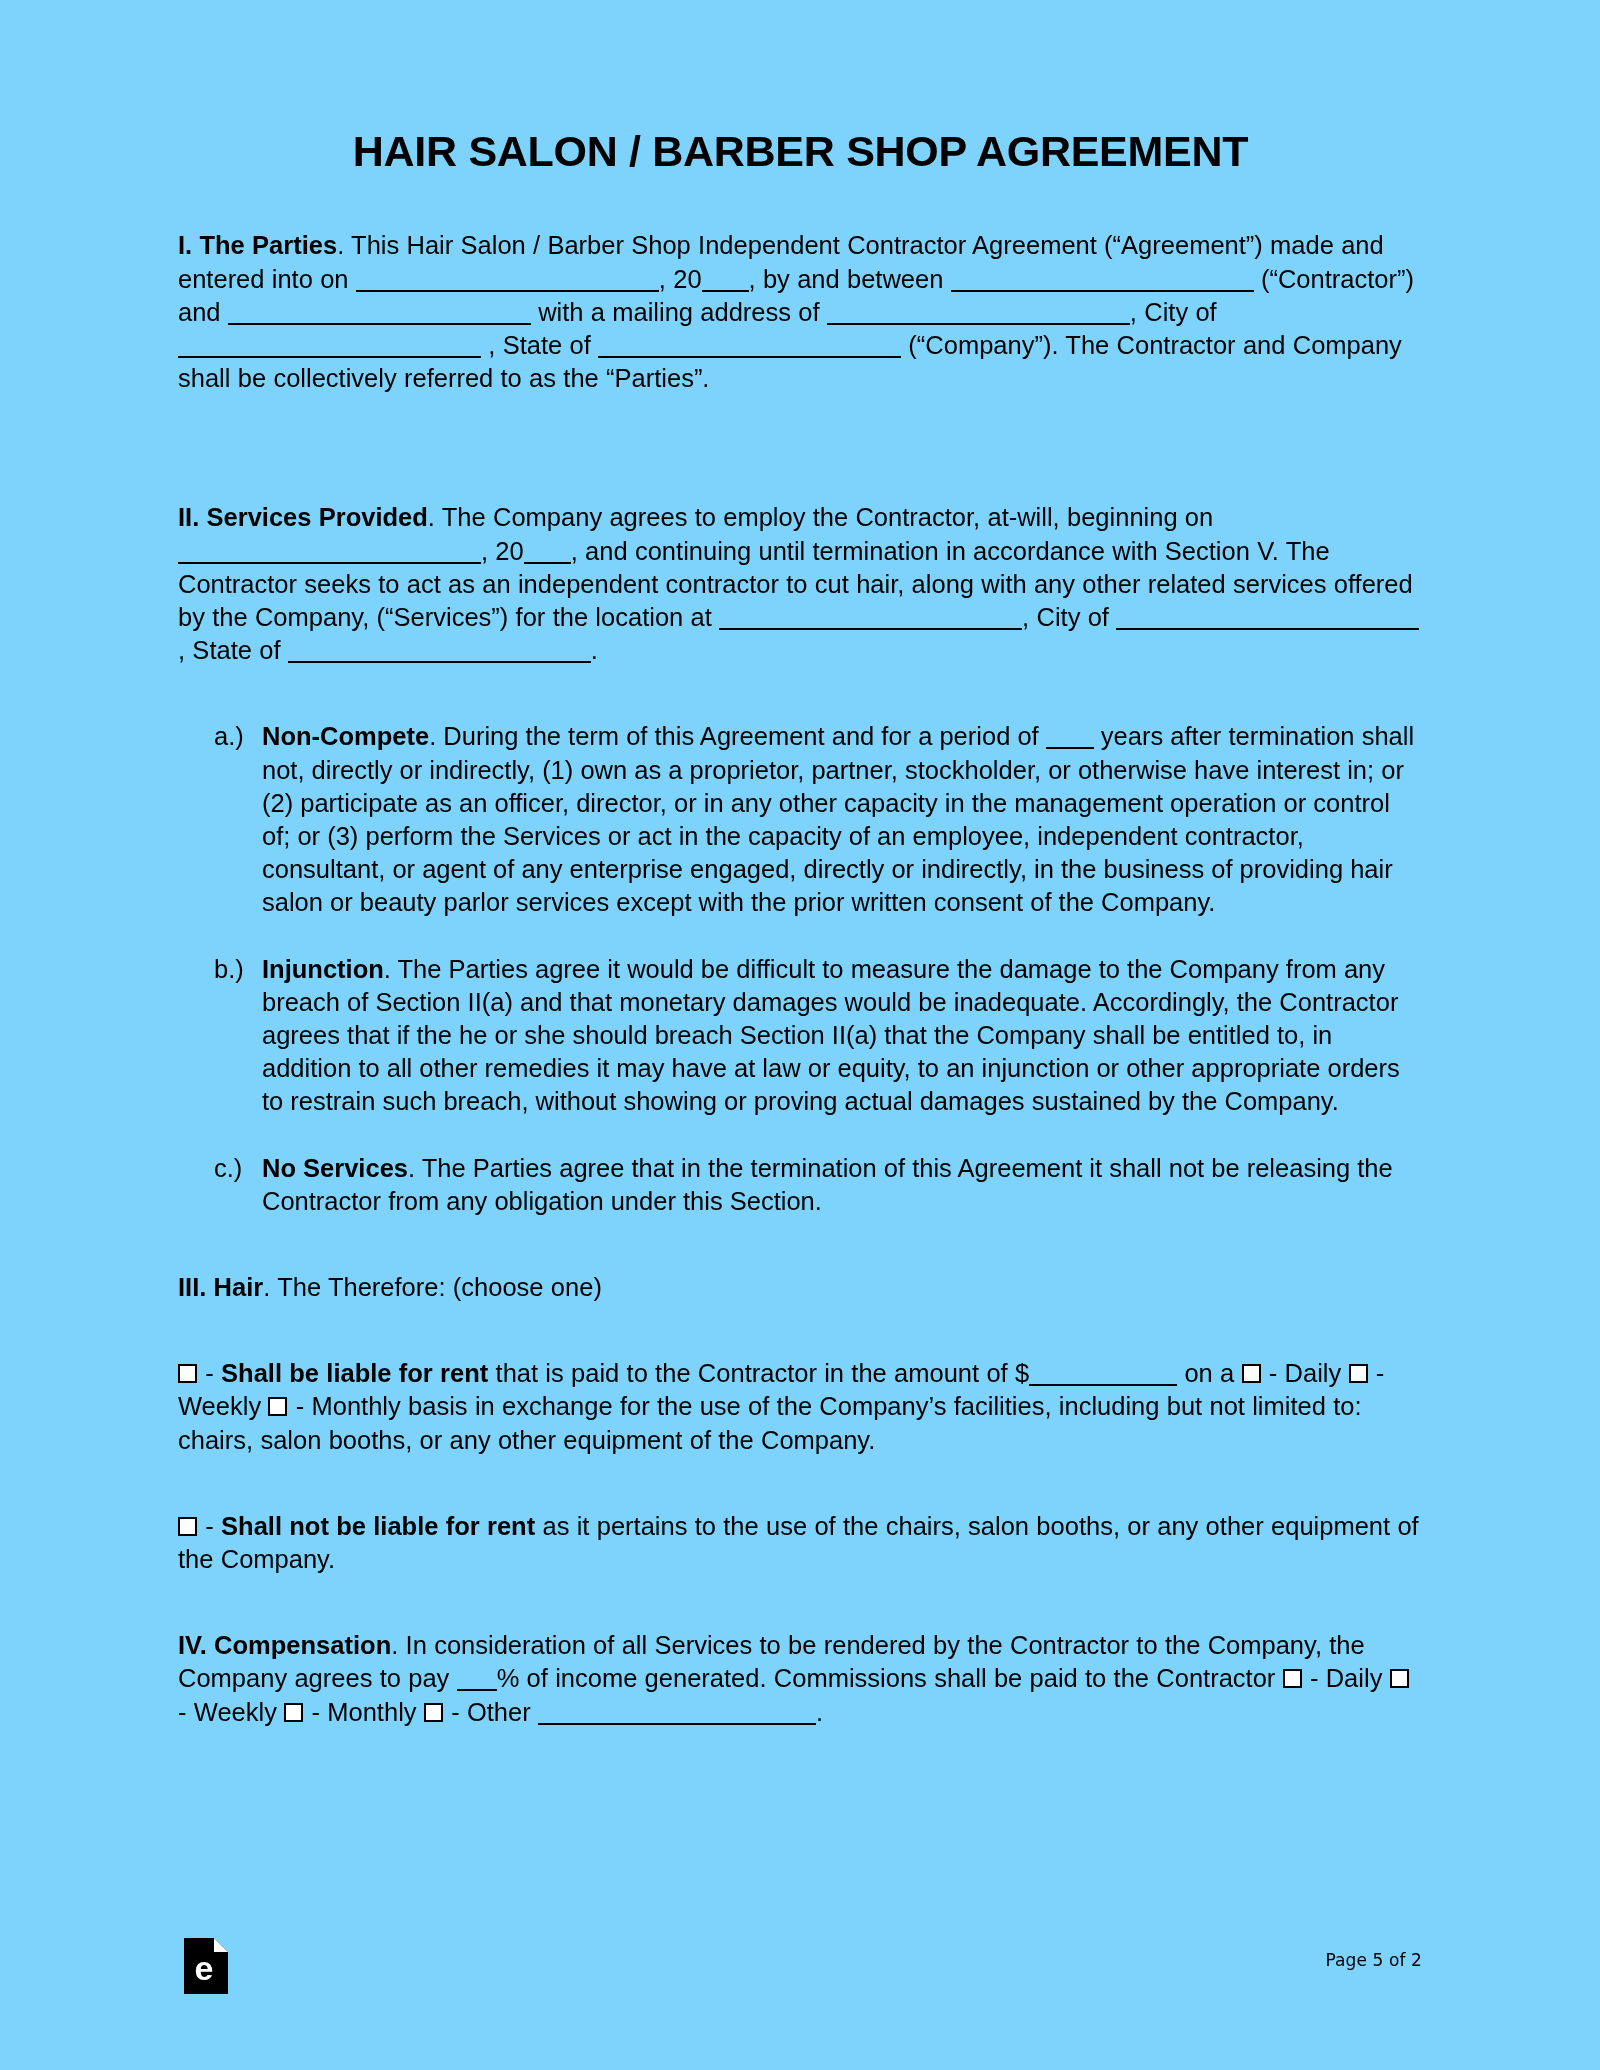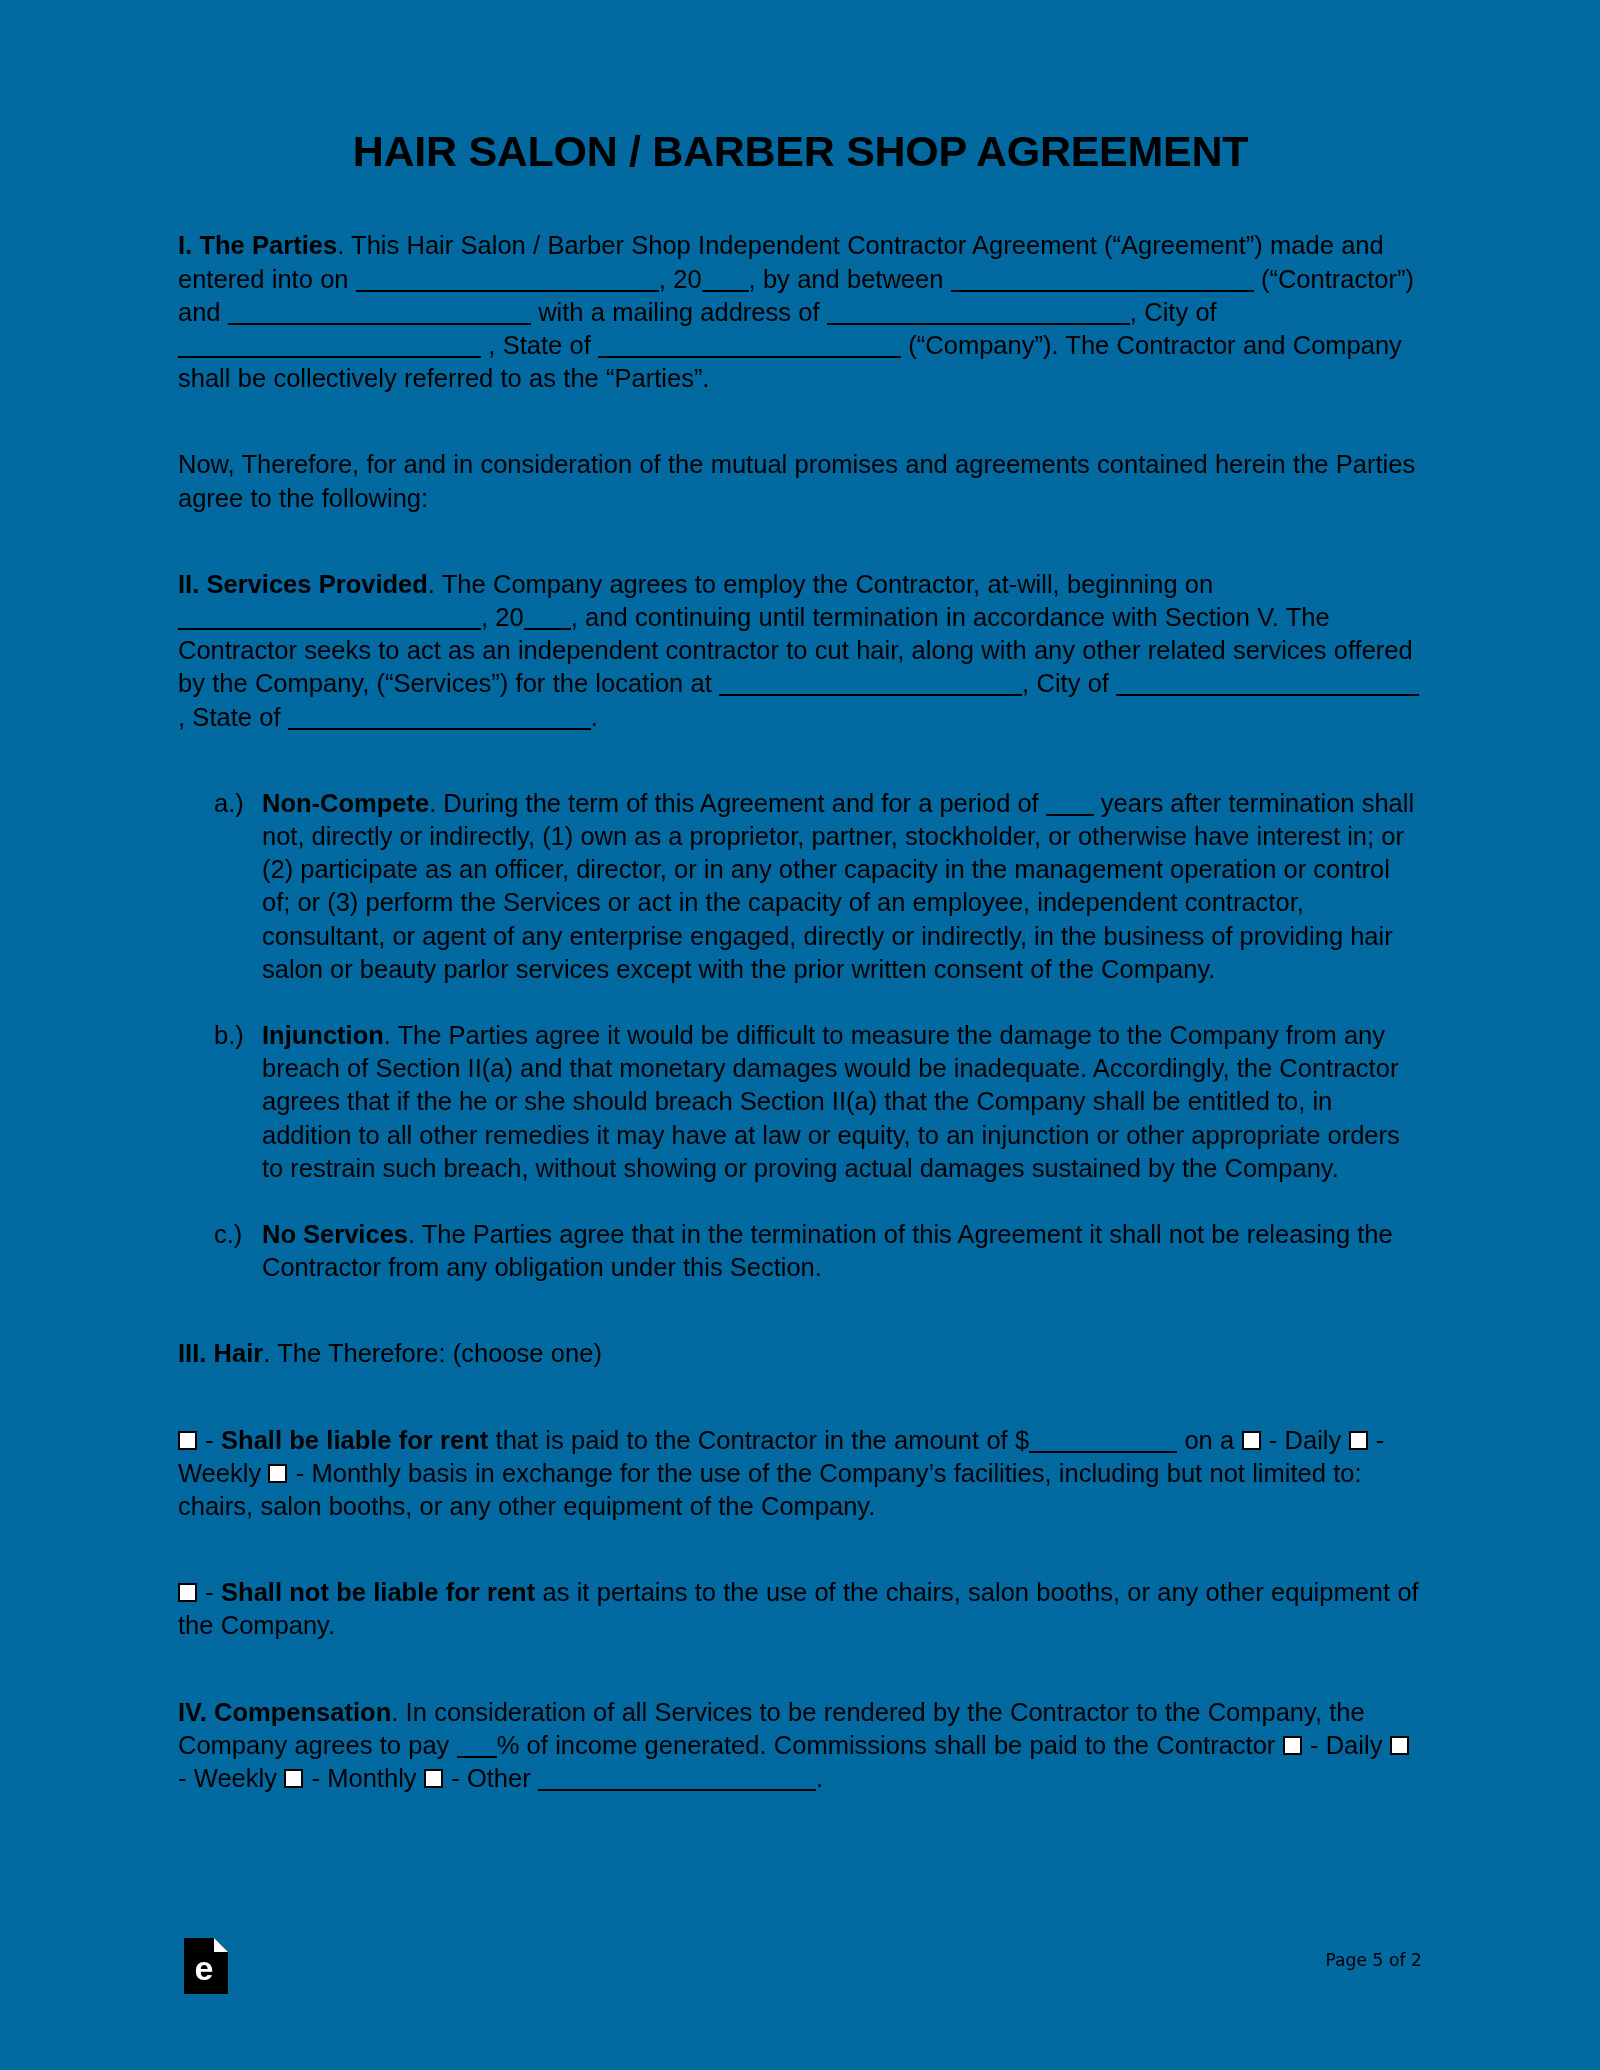--- a/index.html
+++ b/index.html
@@ -8,21 +8,21 @@
     background: #ffffff;
   }
   body {
     font-family: "Liberation Sans", sans-serif;
     color: #000000;
   }
   .page {
     position: relative;
     width: 1600px;
     height: 2070px;
-    background: #0369a1;
+    background: #7dd3fc;
     box-sizing: border-box;
     padding: 9px;
     overflow: hidden;
   }
   .content {
     position: absolute;
     left: 178px;
     top: 0;
     width: 1245px;
   }
@@ -121,21 +121,20 @@
   <div class="content">
 
     <h1 class="doc-title">HAIR SALON / BARBER SHOP AGREEMENT</h1>
 
     <div class="title-gap"></div>
 
     <p class="para"><b>I. The Parties</b><span>. This Hair Salon / Barber Shop Independent Contractor Agreement (“Agreement”) made and entered into on </span><span class="blank bl-xl"></span><span>, 20</span><span class="blank bl-yr"></span><span>, by and between </span><span class="blank bl-xl"></span><span> (“Contractor”) and </span><span class="blank bl-xl"></span><span> with a mailing address of </span><span class="blank bl-xl"></span><span>, City of </span><span class="blank bl-xl"></span><span> , State of </span><span class="blank bl-xl"></span><span> (“Company”). The Contractor and Company shall be collectively referred to as the “Parties”.</span></p>
 
     <div class="gap-lg"></div>
 
-    <p class="para">Now, Therefore, for and in consideration of the mutual promises and agreements contained herein the Parties agree to the following:</p>
 
     <div class="gap-lg"></div>
 
     <p class="para"><b>II. Services Provided</b><span>. The Company agrees to employ the Contractor, at-will, beginning on </span><span class="blank bl-xl"></span><span>, 20</span><span class="blank bl-yr"></span><span>, and continuing until termination in accordance with Section V. The Contractor seeks to act as an independent contractor to cut hair, along with any other related services offered by the Company, (“Services”) for the location at </span><span class="blank bl-xl"></span><span>, City of </span><span class="blank bl-xl"></span><span> , State of </span><span class="blank bl-xl"></span><span>.</span></p>
 
     <div class="gap-lg"></div>
 
     <ul class="list">
       <li class="list-item">
         <span class="list-marker">a.)</span><b>Non-Compete</b><span>. During the term of this Agreement and for a period of </span><span class="blank bl-sm"></span><span> years after termination shall not, directly or indirectly, (1) own as a proprietor, partner, stockholder, or otherwise have interest in; or (2) participate as an officer, director, or in any other capacity in the management operation or control of; or (3) perform the Services or act in the capacity of an employee, independent contractor, consultant, or agent of any enterprise engaged, directly or indirectly, in the business of providing hair salon or beauty parlor services except with the prior written consent of the Company.</span>

